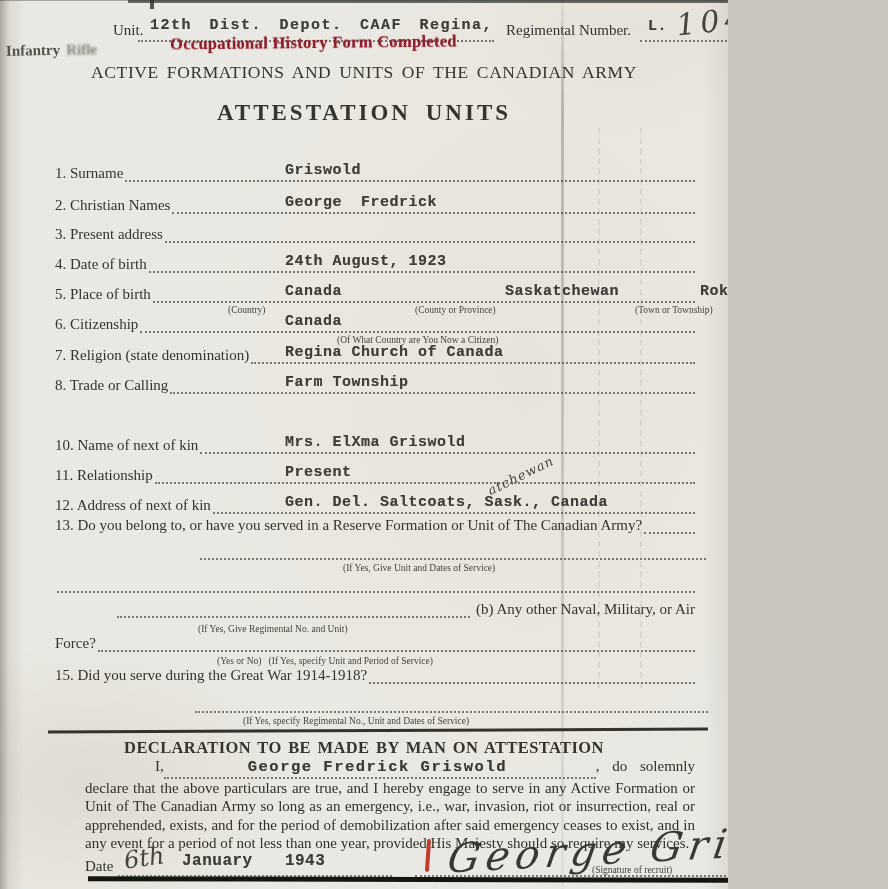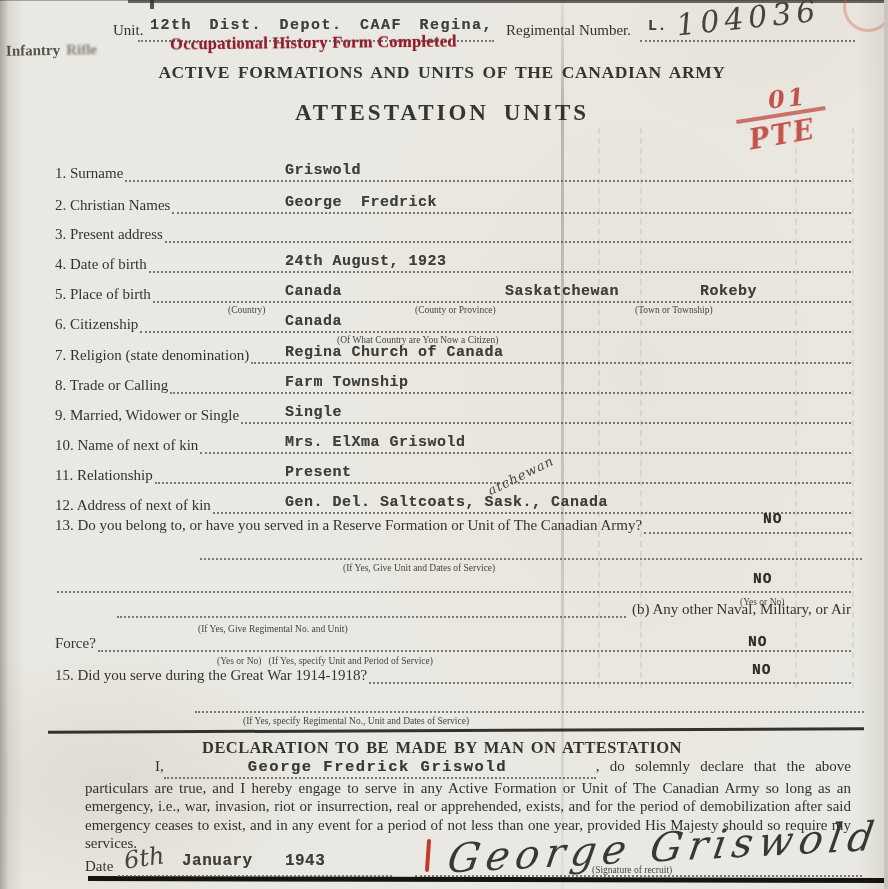--- a/index.html
+++ b/index.html
@@ -1,16 +1,16 @@
 <!DOCTYPE html>
 <html><head>
 <meta charset="utf-8">
 <style>
   html,body{margin:0;padding:0;background:#c8c5bf;}
-  .page{position:relative;width:884px;height:889px;overflow:hidden;
+  .page{position:relative;width:728px;height:889px;overflow:hidden;
     font-family:"Liberation Serif",serif;color:#35342f;
     background:
       linear-gradient(90deg, rgba(110,103,92,.5) 0px, rgba(150,145,135,.18) 9px, rgba(0,0,0,0) 24px),
       linear-gradient(270deg, rgba(140,135,125,.14) 0, rgba(0,0,0,0) 26px),
       radial-gradient(ellipse 260px 160px at 88% 3%, rgba(205,175,150,.10), rgba(0,0,0,0) 70%),
       radial-gradient(ellipse 420px 620px at 72% 42%, rgba(228,224,212,.5), rgba(0,0,0,0) 75%),
       radial-gradient(ellipse 300px 200px at 12% 88%, rgba(165,158,142,.18), rgba(0,0,0,0) 70%),
       #eae8e2;}
   .abs{position:absolute;}
   
@@ -32,21 +32,21 @@
   .no{position:absolute;font-family:"Liberation Mono",monospace;font-weight:bold;font-size:14.5px;
     color:#2d2c27;letter-spacing:1px;text-shadow:0 0 .7px rgba(45,44,39,.6);}
   .sub{position:absolute;font-size:9.5px;color:#45443e;white-space:pre;}
   .blank{position:absolute;border-bottom:2px dotted rgba(78,75,68,.72);height:1px;}
   .hand{font-family:"DejaVu Serif",serif;font-style:italic;color:#45433d;}
   
   .h-stampred{left:170px;top:33px;font-weight:bold;font-size:16.5px;color:#8f1d2d;letter-spacing:.3px;
     transform:rotate(-.6deg);filter:blur(.3px);text-shadow:0 0 1px rgba(143,29,45,.5);}
   .h-infantry{left:6px;top:42px;font-weight:bold;font-size:15px;color:#55534b;transform:rotate(-1deg);}
   .h-infantry .blur{filter:blur(.8px);opacity:.7;margin-left:6px;}
-  .title1{left:0;right:0;top:62px;text-align:center;font-weight:bold;font-size:17.5px;letter-spacing:.6px;word-spacing:3px;}
+  .title1{left:0;right:0;top:62px;text-align:center;font-weight:normal;font-size:17.5px;letter-spacing:.6px;word-spacing:3px;}
   .title2{left:0;right:0;top:100px;text-align:center;font-weight:bold;font-size:23px;letter-spacing:3px;word-spacing:6px;}
   .rank{left:738px;top:84px;transform:rotate(-4deg);text-align:center;width:86px;
     font-family:"DejaVu Serif",serif;font-style:italic;font-weight:bold;color:#c4534c;}
   .rank .r1{font-size:24px;letter-spacing:3px;display:block;transform:translateX(8px) rotate(-2deg);}
   .rank .bar{display:block;height:0;border-bottom:4px solid rgba(196,83,76,.8);transform:rotate(-5deg);margin:0 -2px;}
   .rank .r2{font-size:27px;letter-spacing:2px;display:block;transform:rotate(-6deg);margin-top:2px;filter:blur(.2px);}
   
   .declhead{left:0;right:0;top:738px;text-align:center;font-weight:bold;font-size:16.5px;letter-spacing:.4px;word-spacing:2px;}
   .declp{left:85px;right:33px;top:757px;font-size:15px;line-height:18.6px;text-align:justify;text-indent:70px;color:#31302b;}
   .decl-name-wrap{display:inline-block;width:432px;border-bottom:2px dotted rgba(78,75,68,.72);}
@@ -134,25 +134,20 @@
   <div class="frow" style="top:336px">
     <span class="lbl">7. Religion (state denomination)</span>
       <span class="dots"></span>
     <span class="typed" style="left:230px">Regina Church of Canada</span>
   </div>
   <div class="frow" style="top:366px">
     <span class="lbl">8. Trade or Calling</span>
       <span class="dots"></span>
     <span class="typed" style="left:230px">Farm Township</span>
   </div>
-  <div class="frow" style="top:396px">
-    <span class="lbl">9. Married, Widower or Single</span>
-      <span class="dots"></span>
-    <span class="typed" style="left:230px">Single</span>
-  </div>
   <div class="frow" style="top:426px">
     <span class="lbl">10. Name of next of kin</span>
       <span class="dots"></span>
     <span class="typed" style="left:230px">Mrs. ElXma Griswold</span>
   </div>
   <div class="frow" style="top:456px">
     <span class="lbl">11. Relationship</span>
       <span class="dots"></span>
     <span class="typed" style="left:230px">Present</span>
   </div>

